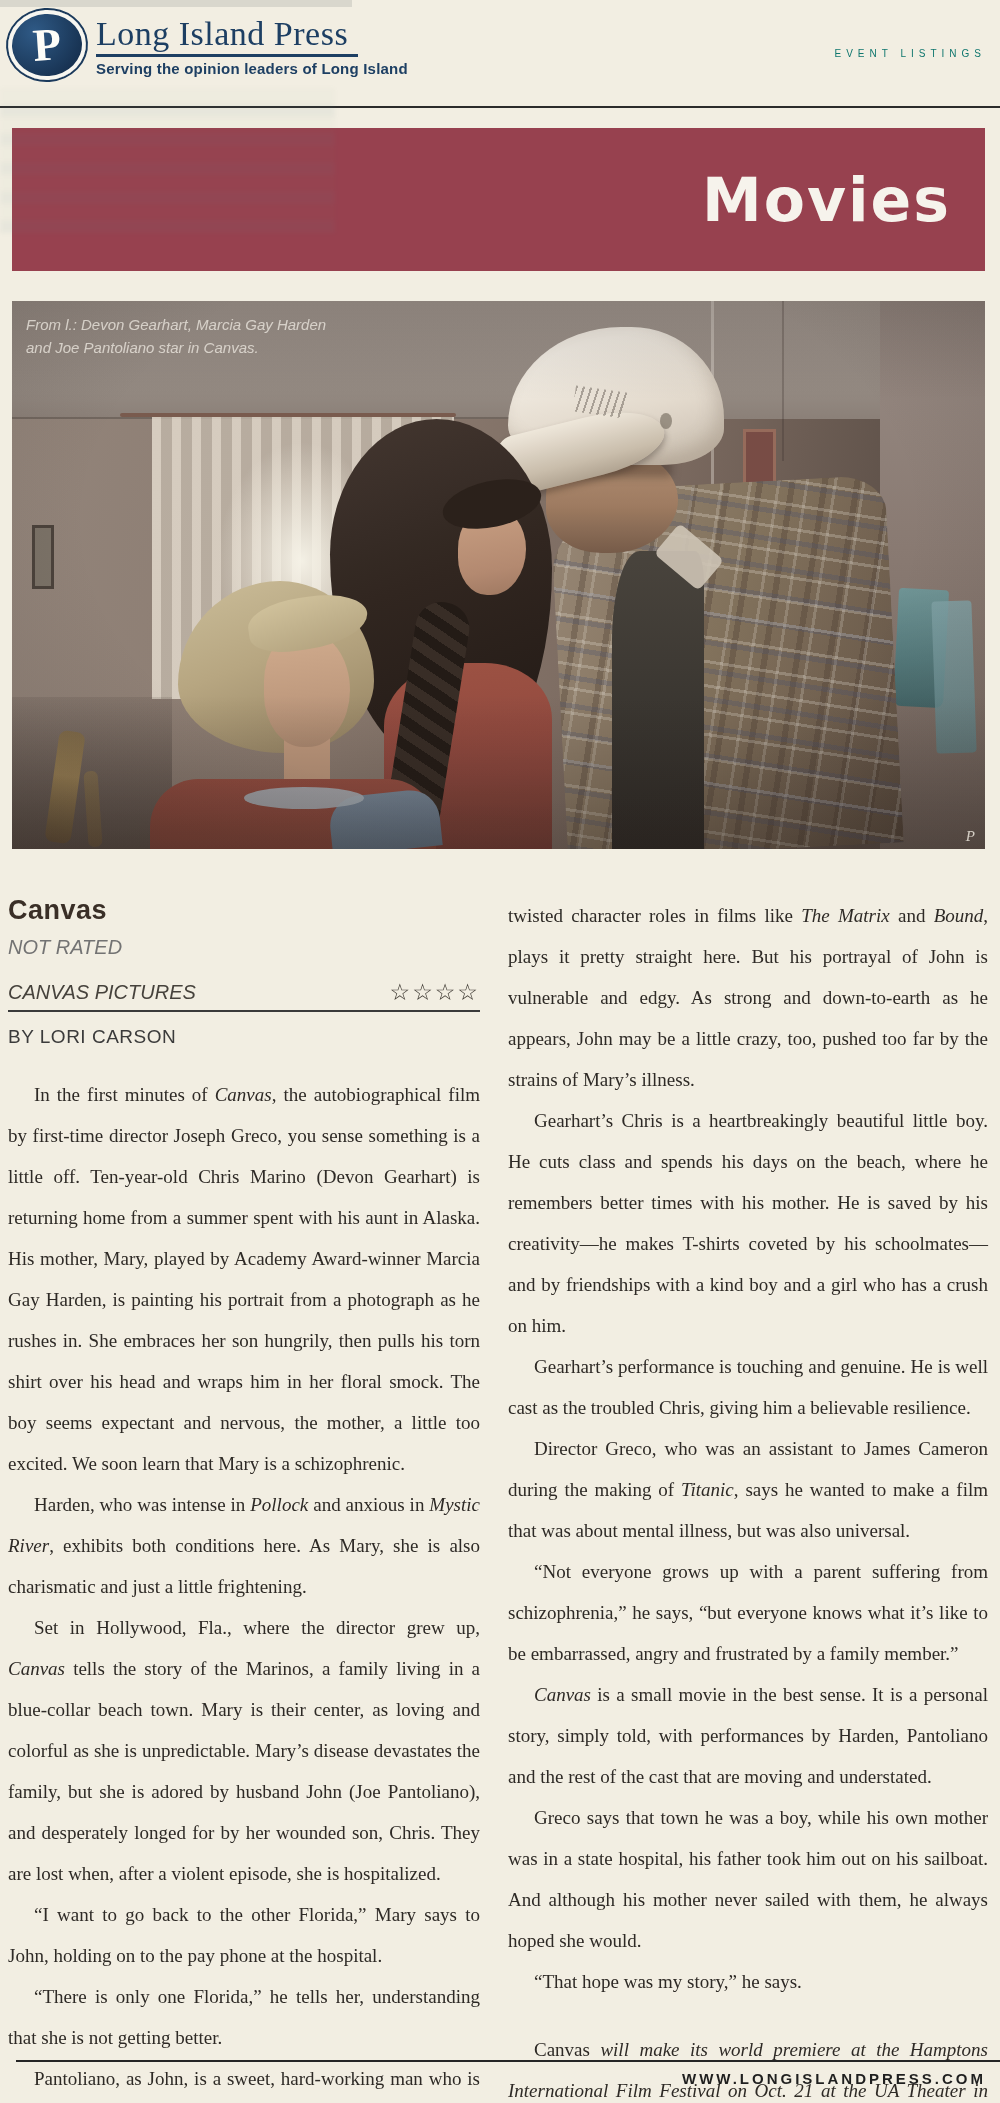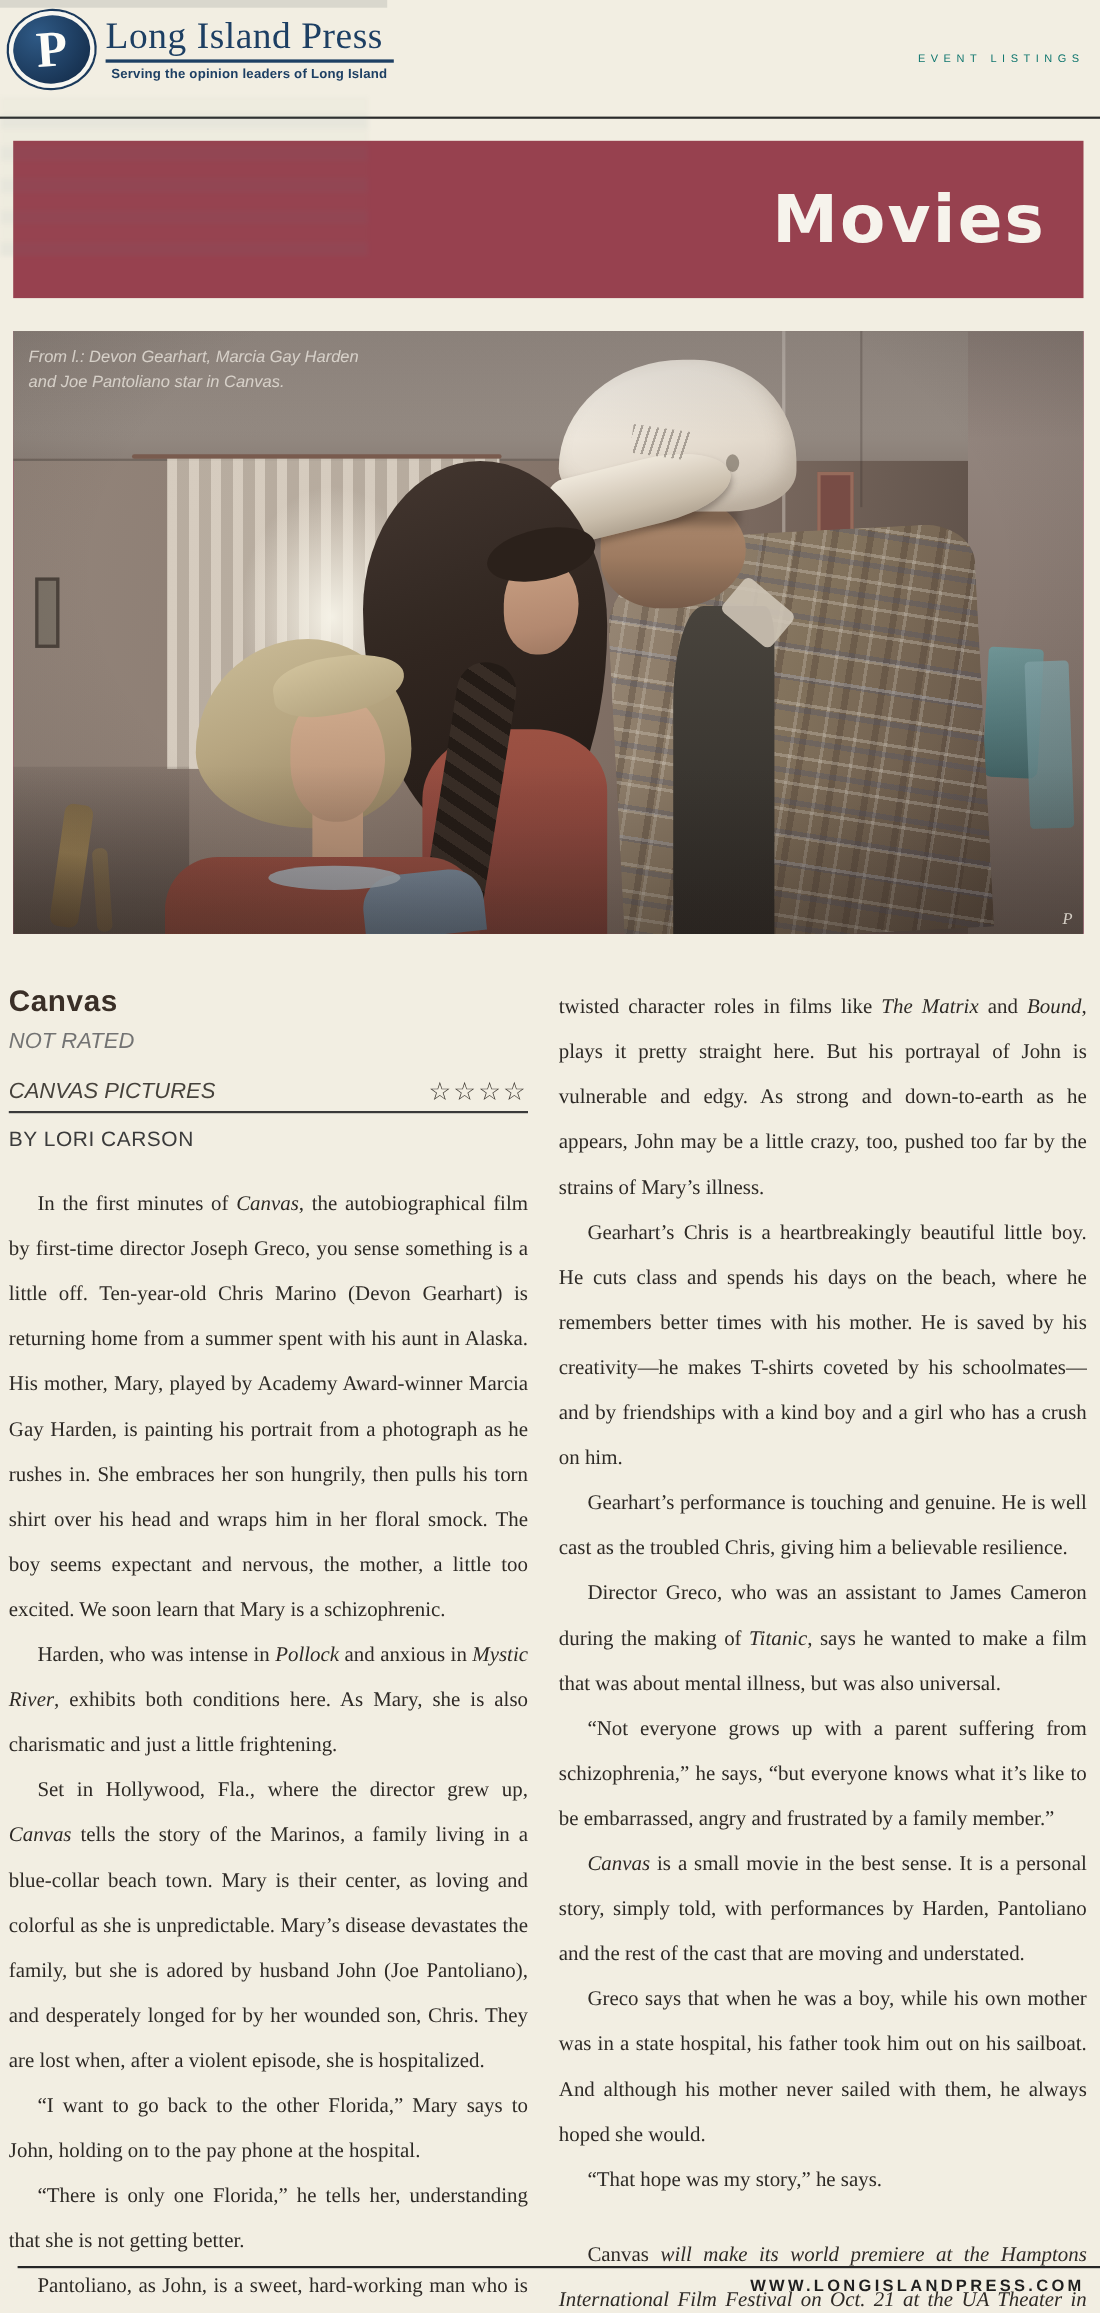--- a/index.html
+++ b/index.html
@@ -16,36 +16,36 @@
   .masthead{display:flex;justify-content:space-between;align-items:flex-start;
             padding:10px 14px 0 8px;height:106px;box-sizing:border-box;}
   .logo{display:flex;align-items:flex-start;gap:10px;}
   .badge{width:78px;height:70px;border-radius:50%;flex:0 0 auto;
     background:radial-gradient(circle at 35% 30%, #2f5a86, #16304f 75%);
     box-shadow:inset 0 0 0 4px #f7f6f0, 0 0 0 2px #1b3a5c;
     display:flex;align-items:center;justify-content:center;transform:rotate(-4deg);}
   .badge span{font-family:"Liberation Serif",serif;font-weight:bold;font-size:46px;color:#fdfdf8;line-height:1;}
   .logo-title{font-family:"Liberation Serif",serif;font-size:34px;color:#1d3f63;letter-spacing:.5px;
     line-height:1.15;border-bottom:3px solid #1d3f63;padding:4px 10px 1px 0;width:fit-content;}
-  .logo-tagline{font-family:"Liberation Sans",sans-serif;font-size:12px;font-weight:bold;color:#1d3f63;
-    text-align:right;padding:3px 6px 0 0;letter-spacing:.2px;}
+  .logo-tagline{font-family:"Liberation Sans",sans-serif;font-size:15px;font-weight:bold;color:#1d3f63;
+    text-align:center;padding:3px 6px 0 0;letter-spacing:.2px;}
   .section-label{font-family:"Liberation Sans",sans-serif;font-size:10px;letter-spacing:5px;
     color:#0f766e;margin-top:38px;}
   .head-rule{border:none;border-top:2px solid #2b2b2b;margin:0;}
 
   
   .banner{margin:20px 15px 13px 12px;height:143px;background:#97414f;
     display:flex;align-items:center;justify-content:flex-end;
     padding-right:34px;box-sizing:border-box;}
   .banner span{font-family:"DejaVu Sans","Liberation Sans",sans-serif;font-weight:bold;
     font-size:60px;color:#f6f3ec;letter-spacing:2px;}
 
   
   .photo{position:relative;margin:30px 15px 0 12px;height:548px;overflow:hidden;
-         background:#be185d;filter:saturate(.85);}
+         background:#8b5cf6;filter:saturate(.85);}
   .photo div{position:absolute;}
   .ph-wall{inset:0;background:linear-gradient(100deg,#958579 0%,#8d7b6e 35%,#7c695d 65%,#5f5046 88%,#6b5c52 100%);}
   .ph-ceiling{top:0;left:0;right:0;height:118px;background:linear-gradient(180deg,#a2978e,#968a80 75%,#8d8076);}
   .ph-ceiling-edge{top:116px;left:0;width:60%;height:2px;background:rgba(70,55,45,.35);}
   .ph-rod{left:108px;top:112px;width:336px;height:4px;background:#7d5a4b;border-radius:2px;}
   .ph-curtain{left:140px;top:116px;width:302px;height:282px;opacity:.85;
     background:repeating-linear-gradient(90deg, rgba(232,222,206,.95) 0 9px, rgba(198,186,169,.9) 9px 20px);}
   .ph-glow{left:205px;top:140px;width:170px;height:240px;
     background:radial-gradient(ellipse at center, rgba(248,244,231,.95), rgba(248,244,231,0) 70%);}
   .ph-frame{left:20px;top:224px;width:22px;height:64px;background:#7c7265;border:3px solid #4c423a;box-sizing:border-box;}
@@ -253,21 +253,21 @@
         </div>
     </div>
     <div class="col-right">
       <div class="body-text" id="col-right-body" style="margin-top:0;">
           <p class="no-indent"><span>twisted character roles in films like </span><i>The Matrix</i><span> and </span><i>Bound</i><span>, plays it pretty straight here. But his portrayal of John is vulnerable and edgy. As strong and down-to-earth as he appears, John may be a little crazy, too, pushed too far by the strains of Mary’s illness.</span></p>
           <p><span>Gearhart’s Chris is a heartbreakingly beautiful little boy. He cuts class and spends his days on the beach, where he remembers better times with his mother. He is saved by his creativity—he makes T-shirts coveted by his schoolmates—and by friendships with a kind boy and a girl who has a crush on him.</span></p>
           <p><span>Gearhart’s performance is touching and genuine. He is well cast as the troubled Chris, giving him a believable resilience.</span></p>
           <p><span>Director Greco, who was an assistant to James Cameron during the making of </span><i>Titanic</i><span>, says he wanted to make a film that was about mental illness, but was also universal.</span></p>
           <p><span>“Not everyone grows up with a parent suffering from schizophrenia,” he says, “but everyone knows what it’s like to be embarrassed, angry and frustrated by a family member.”</span></p>
           <p><i>Canvas</i><span> is a small movie in the best sense. It is a personal story, simply told, with performances by Harden, Pantoliano and the rest of the cast that are moving and understated.</span></p>
-          <p><span>Greco says that when he was a boy, while his own mother was in a state hospital, his father took him out on his sailboat. And although his mother never sailed with them, he always hoped she would.</span></p>
+          <p><span>Greco says that town he was a boy, while his own mother was in a state hospital, his father took him out on his sailboat. And although his mother never sailed with them, he always hoped she would.</span></p>
           <p><span>“That hope was my story,” he says.</span></p>
           <p class="closing"><span>Canvas</span><i> will make its world premiere at the Hamptons International Film Festival on Oct. 21 at the UA Theater in East Hampton. Showtimes are 6:30 p.m. on Sat., Oct. 21 and 1 p.m. on Sun., Oct. 22. Tickets are $35 ($20 for the matinee show).</i></p>
         </div>
     </div>
   </main>
 
   <div class="page-footer">
     <hr class="foot-rule">
     <div class="foot-url">WWW.LONGISLANDPRESS.COM</div>
   </div>

